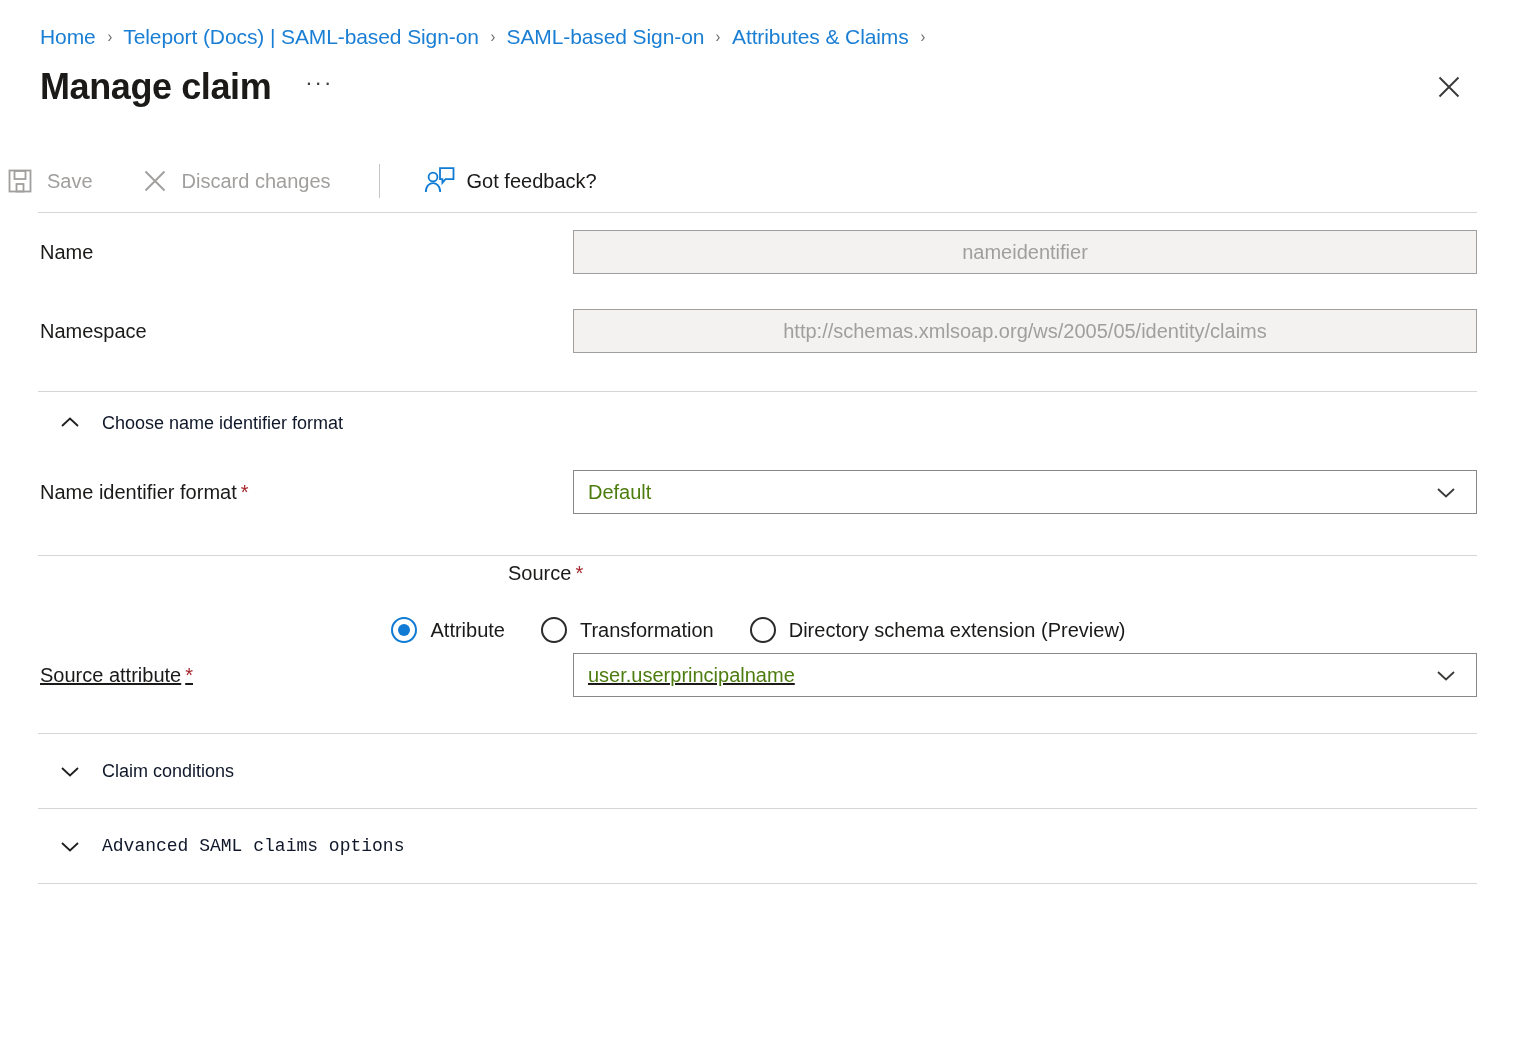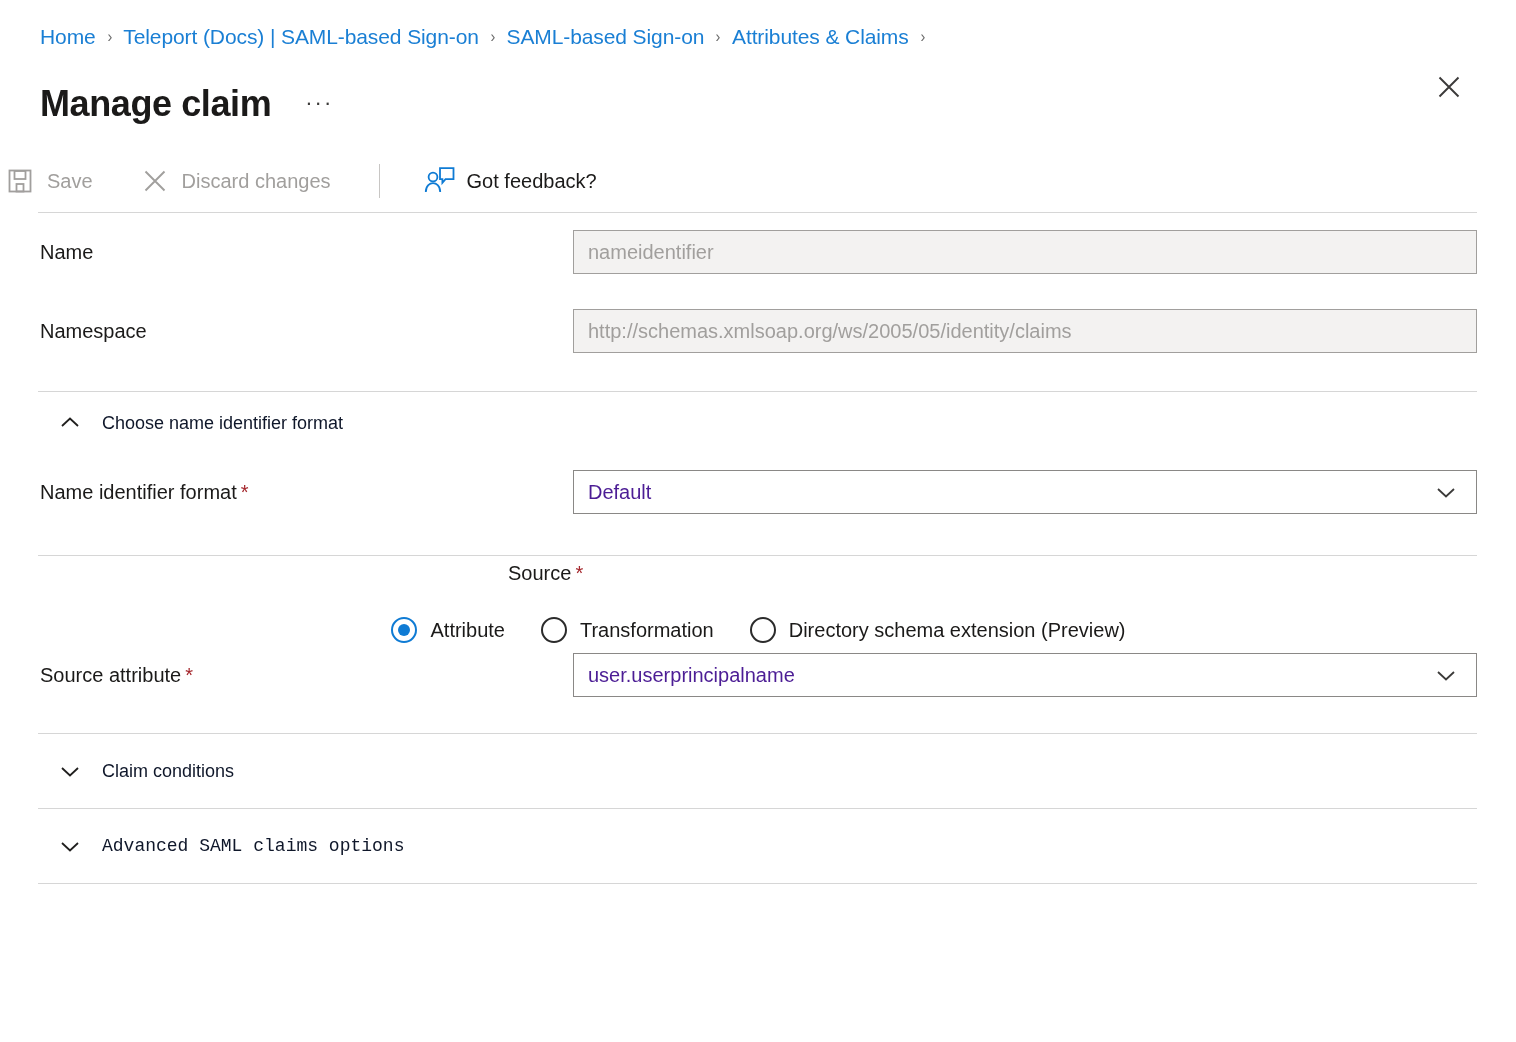--- a/index.html
+++ b/index.html
@@ -30,21 +30,21 @@
     color: #6b6b6b;
     font-size: 17px;
     margin: 0 11px;
     font-weight: 300;
     transform: scaleX(0.85);
   }
 
   
   .title-row {
     display: flex;
-    align-items: flex-end;
+    align-items: center;
     padding: 0 36px 0 40px;
     height: 70px;
     position: relative;
   }
   .page-title {
     font-size: 36px;
     font-weight: 700;
     letter-spacing: -0.4px;
     color: #1b1a19;
     line-height: 1;
@@ -122,27 +122,28 @@
 
   .field {
     flex: 1 1 auto;
     height: 44px;
     display: flex;
     align-items: center;
     padding: 0 14px;
     font-size: 20px;
     border: 1px solid #8a8886;
     background: #ffffff;
+    justify-content: center;
   }
   .field.readonly {
     background: #f3f2f1;
     color: #a19f9d;
     border-color: #a19f9d;
   }
-  .field.select { cursor: pointer; justify-content: space-between; color: #4c1d95; }
+  .field.select { cursor: pointer; justify-content: space-between; color: #4d7c0f; }
   .field.select .chev { display: flex; align-items: center; color: #3b3a39; padding-right: 4px; }
 
   
   .section-head {
     display: flex;
     align-items: center;
     padding-left: 56px;
     height: 62px;
     cursor: pointer;
   }
@@ -295,21 +296,21 @@
       <span class="radio-dot"></span>
       <span class="radio-label">Transformation</span>
     </span>
     <span class="radio-opt">
       <span class="radio-dot"></span>
       <span class="radio-label">Directory schema extension (Preview)</span>
     </span>
   </span>
 </div>
 
-<div class="form-row" style="height:78px;">
+<div class="form-row" style="height:78px;text-decoration:underline;">
   <span class="lbl">
     <span>Source attribute</span><span class="req">*</span>
   </span>
   <span class="field select">
     <span>user.userprincipalname</span>
     <span class="chev">
       <svg width="24" height="24" viewBox="0 0 24 24">
         <path d="M4 9 L12 16.5 L20 9" fill="none" stroke="#3b3a39" stroke-width="1.8"></path>
       </svg>
     </span>

